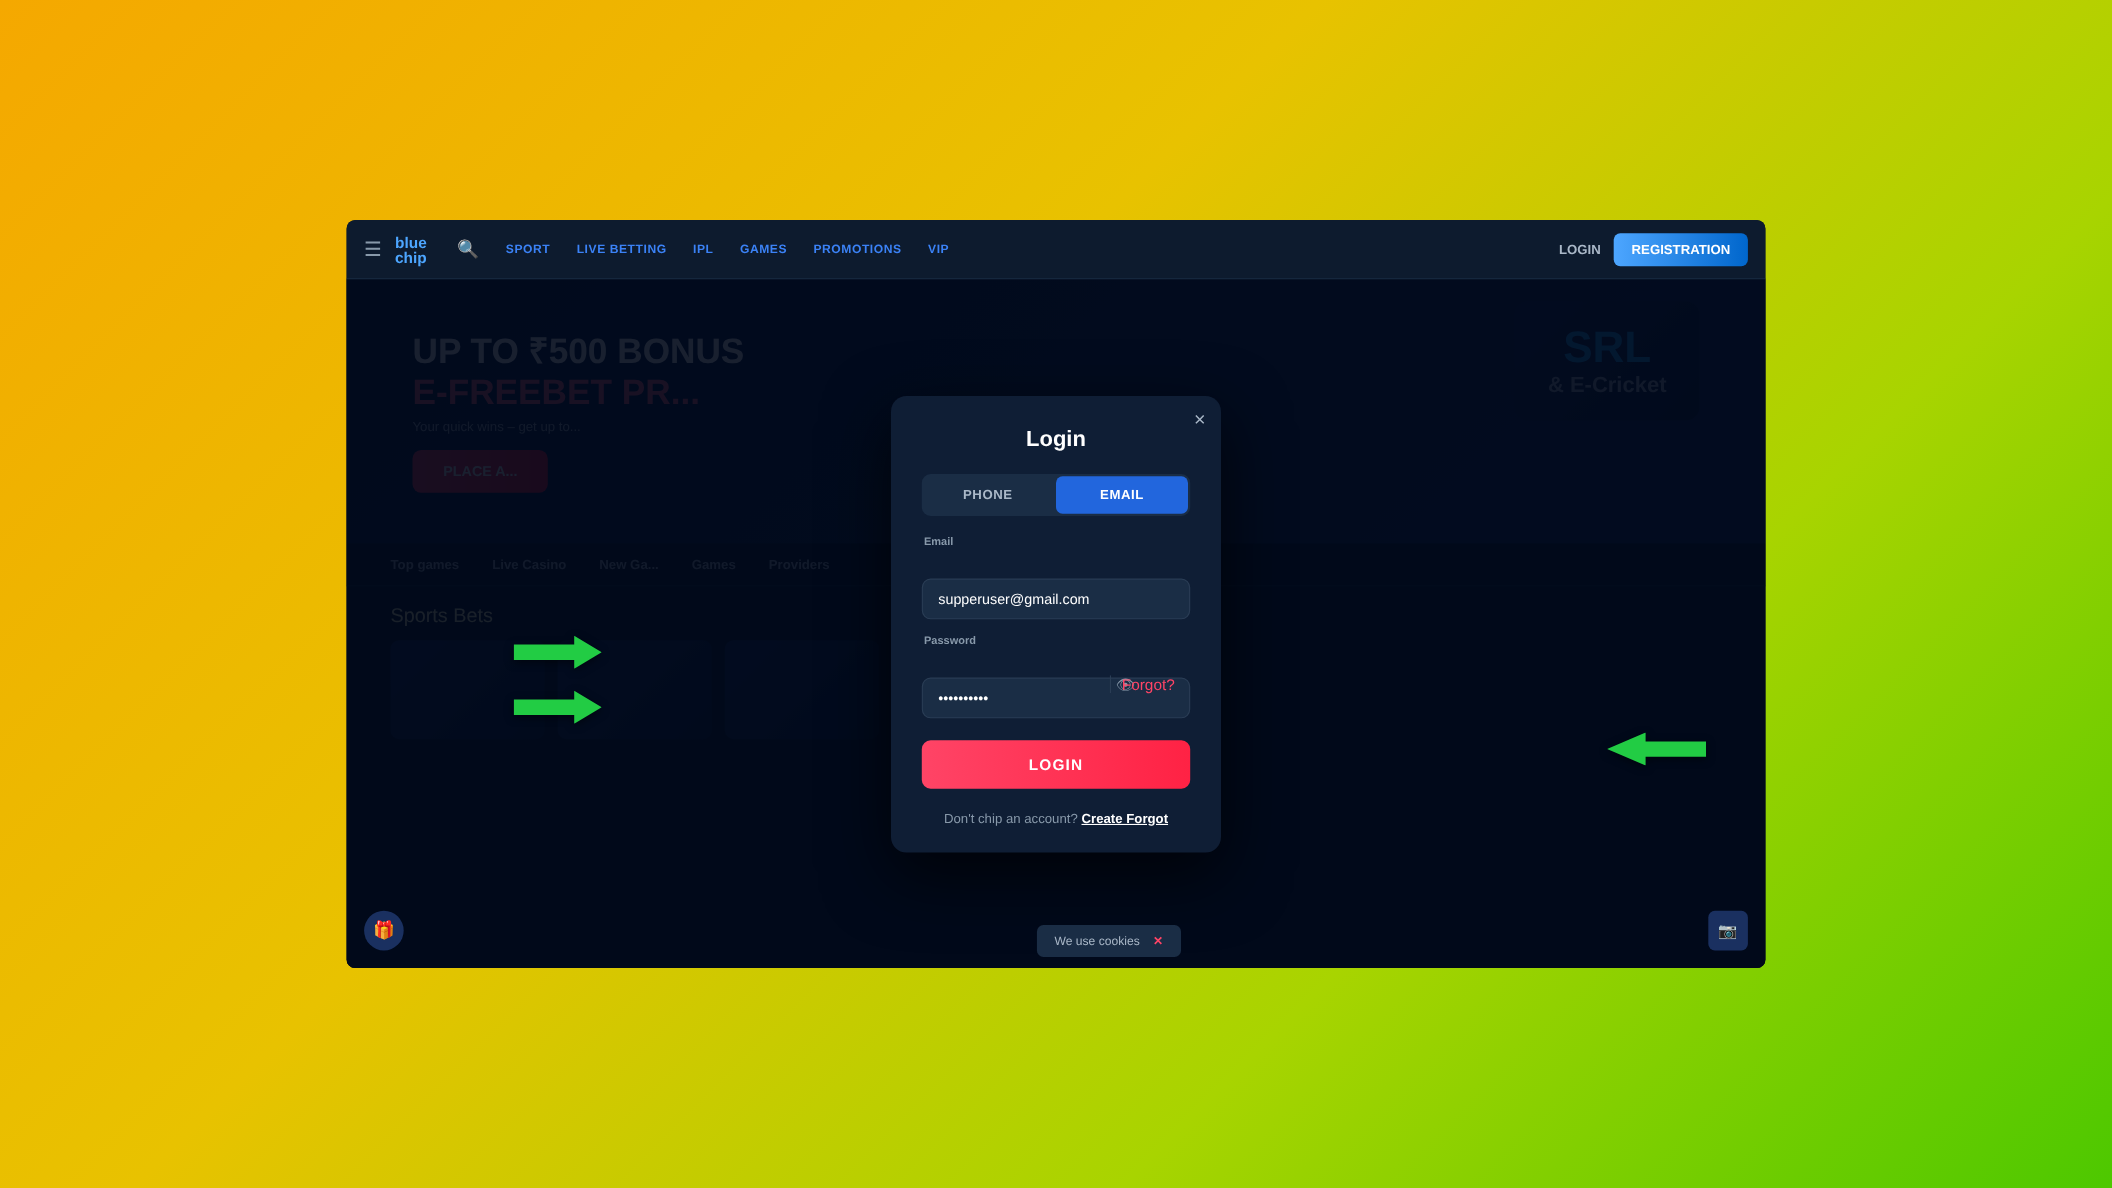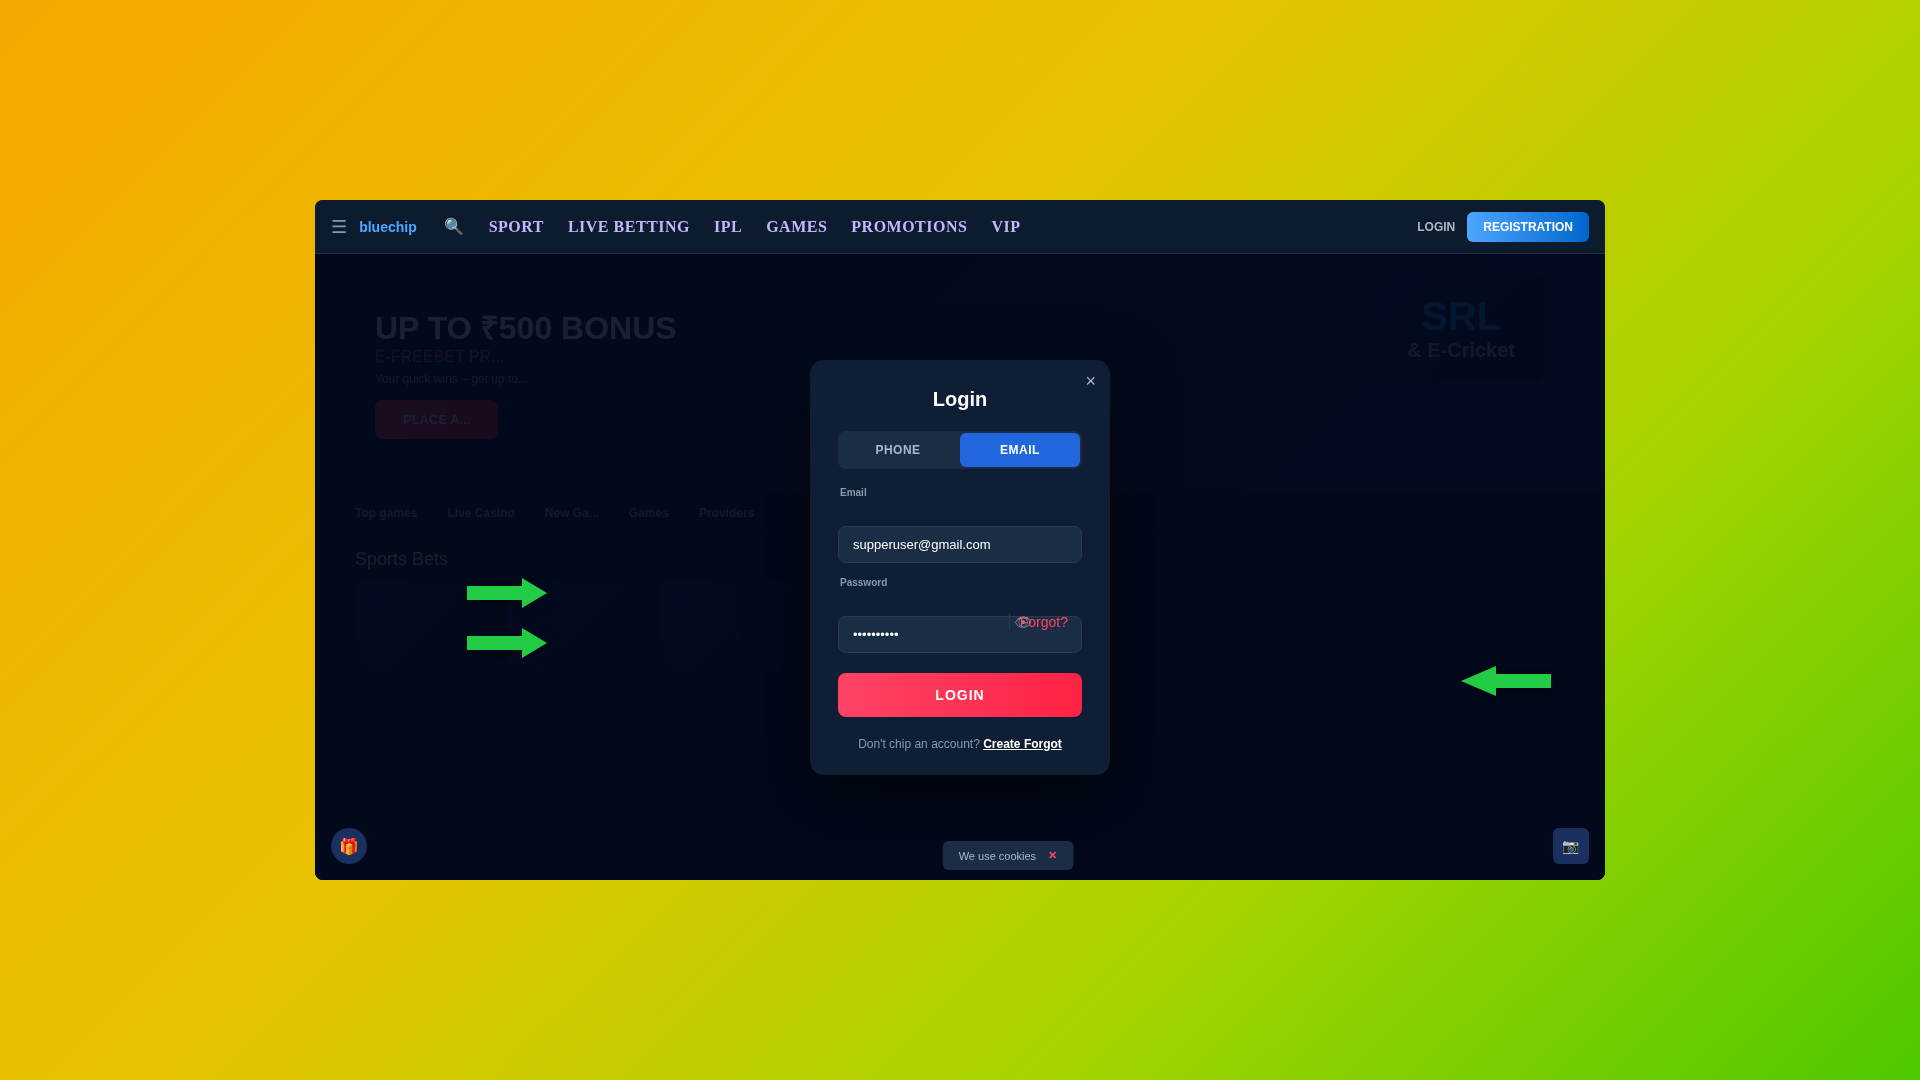--- a/index.html
+++ b/index.html
@@ -34,45 +34,44 @@
       z-index: 10;
     }
     .nav-hamburger {
       color: #8899aa;
       font-size: 18px;
       cursor: pointer;
       margin-right: 12px;
     }
     .nav-logo {
       display: flex;
-      flex-direction: row;
+      flex-direction: column;
       line-height: 1;
       margin-right: 28px;
     }
     .nav-logo .blue { color: #4da6ff; font-size: 14px; font-weight: bold; }
     .nav-logo .chip { color: #4da6ff; font-size: 14px; font-weight: bold; }
     .nav-search {
       color: #8899aa;
       font-size: 16px;
       margin-right: 24px;
       cursor: pointer;
     }
     .nav-links {
       display: flex;
       gap: 24px;
       flex: 1;
     }
     .nav-link {
-      color: #c4b5fd;
-      font-size: 16px;
+      color: #3b82f6;
+      font-size: 11px;
       font-weight: 600;
       text-transform: uppercase;
       cursor: pointer;
       letter-spacing: 0.5px;
-      font-family: Liberation Serif, serif;
     }
     .nav-right {
       display: flex;
       gap: 12px;
       align-items: center;
     }
     .nav-login {
       color: #aab8c8;
       font-size: 12px;
       font-weight: 600;
@@ -110,22 +109,22 @@
     }
     .hero-text h1 {
       color: #ffffff;
       font-size: 32px;
       font-weight: 800;
       line-height: 1.2;
       text-align: center;
     }
     .hero-text h2 {
       color: #ff6688;
-      font-size: 16px;
-      font-weight: 400;
+      font-size: 32px;
+      font-weight: 700;
     }
     .hero-text p {
       color: #aab8c8;
       font-size: 12px;
       margin-top: 6px;
     }
     .hero-place-btn {
       background: linear-gradient(90deg, #ff4466, #ff2244);
       color: white;
       font-size: 13px;

